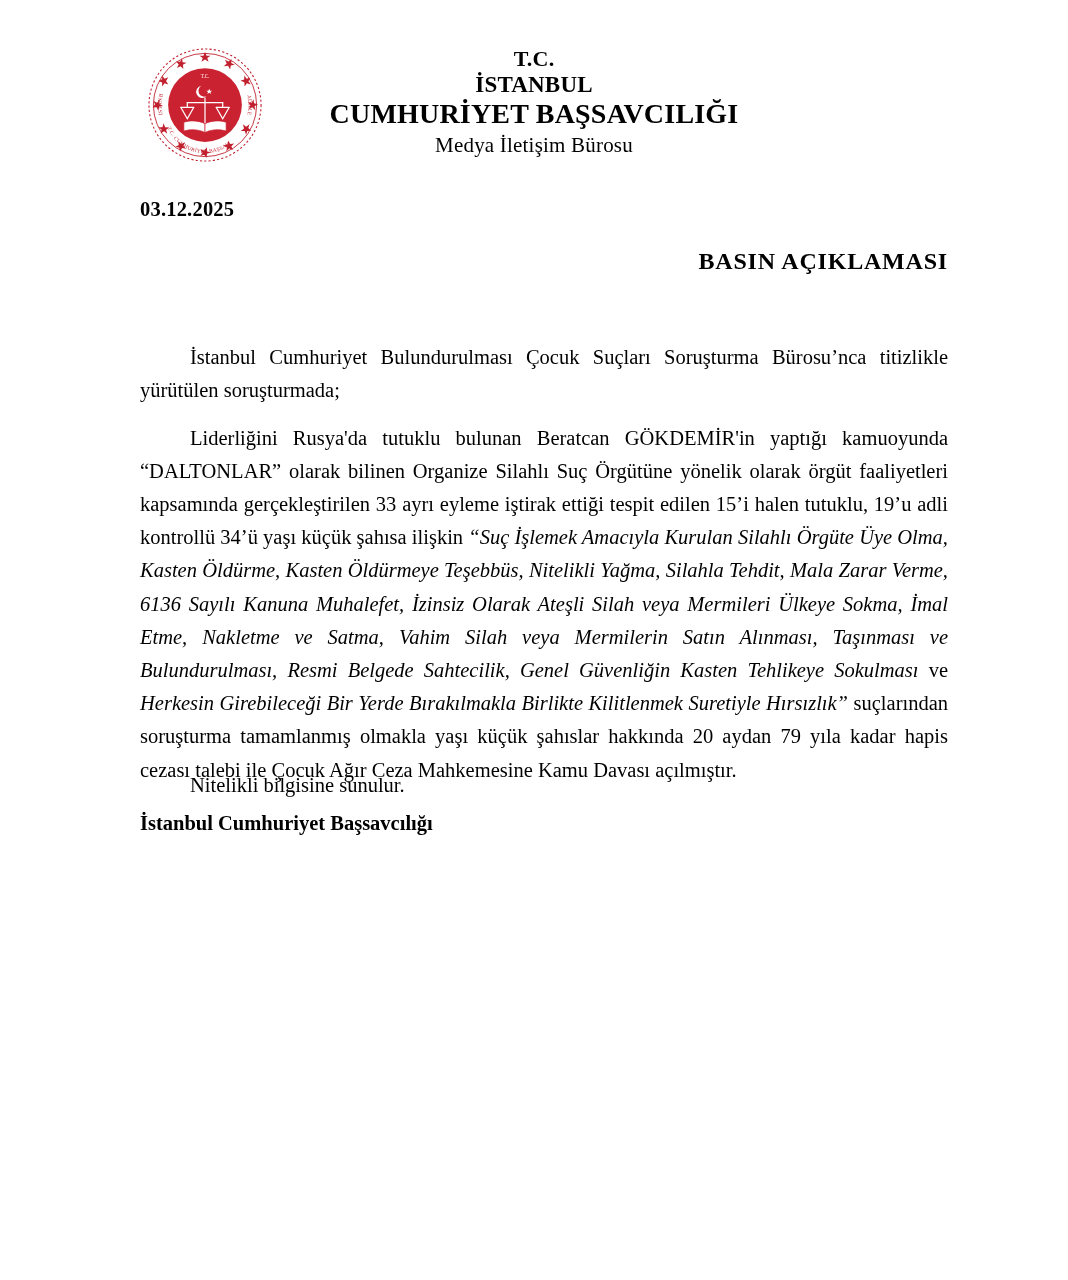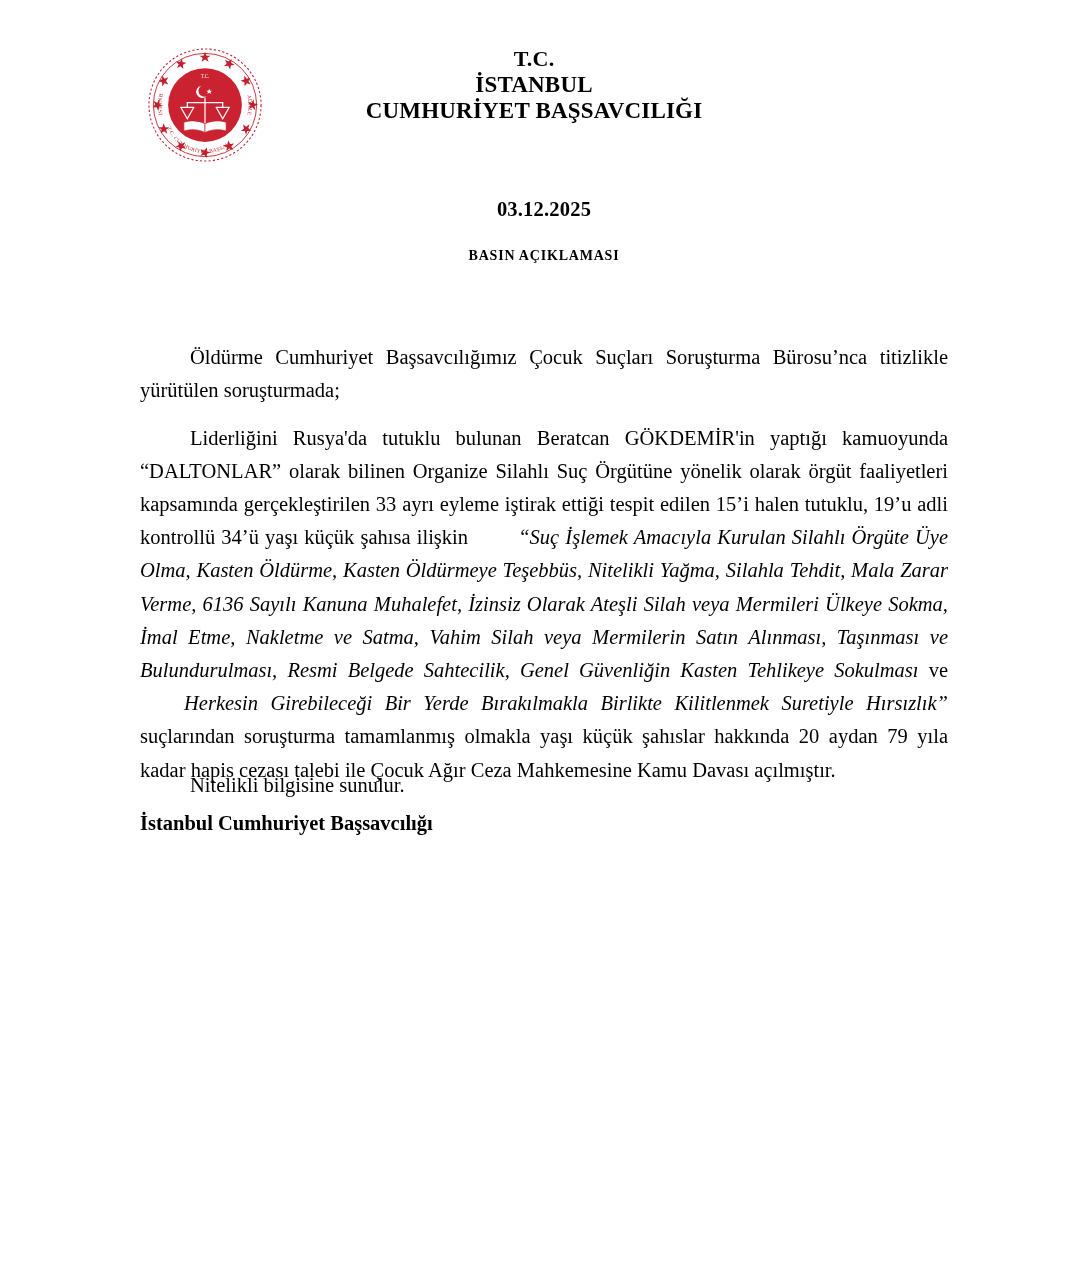--- a/index.html
+++ b/index.html
@@ -56,55 +56,55 @@
   }
   .ln-tc {
     font-size: 22px;
     font-weight: bold;
   }
   .ln-city {
     font-size: 23px;
     font-weight: bold;
   }
   .ln-office {
-    font-size: 23px;
+    font-size: 28px;
     font-weight: bold;
   }
   .ln-bureau {
     font-size: 21px;
     font-weight: normal;
     margin-top: 2px;
   }
 
   
   .content {
     position: absolute;
     left: 140px;
     top: 0;
     width: 808px;
   }
 
   .date-line {
-    text-align: center;
+    text-align: left;
     font-size: 20.5px;
     font-weight: bold;
     position: absolute;
     top: 198px;
     right: 0;
     width: 100%;
     letter-spacing: 0.2px;
   }
 
   .doc-title {
     position: absolute;
     top: 248px;
     left: 0;
     width: 100%;
-    text-align: center;
-    font-size: 14px;
+    text-align: right;
+    font-size: 24px;
     font-weight: bold;
     letter-spacing: 0.8px;
   }
 
   .para {
     position: absolute;
     left: 0;
     width: 808px;
     font-size: 20.5px;
     line-height: 1.62;
@@ -119,21 +119,21 @@
   .sig {
     position: absolute;
     top: 812px;
     left: 0;
     width: 808px;
     font-size: 20.5px;
     font-weight: bold;
   }
 
   b, .b { font-weight: normal; }
-  i, .i { font-style: italic; margin-left: 44px; }
+  i, .i { font-style: italic; }
 </style>
 </head>
 <body>
 
 <div class="page">
 
   <div class="header">
 
     <div class="emblem-wrap">
       <svg viewBox="0 0 120 120" xmlns="http://www.w3.org/2000/svg">
@@ -219,30 +219,31 @@
           <path d="M 60 79 C 53 75.5 45 75.5 38.5 77.5 L 38.5 86.5 C 45 84.5 53 84.5 60 88 Z"></path>
           <path d="M 60 79 C 67 75.5 75 75.5 81.5 77.5 L 81.5 86.5 C 75 84.5 67 84.5 60 88 Z"></path>
         </g>
       </svg>
     </div>
 
     <div class="header-titles">
       <span class="ln ln-tc">T.C.</span>
       <span class="ln ln-city">İSTANBUL</span>
       <span class="ln ln-office">CUMHURİYET BAŞSAVCILIĞI</span>
+      <span class="ln ln-bureau">Medya İletişim Bürosu</span>
     </div>
   </div>
 
   <div class="content">
 
     <div class="date-line">03.12.2025</div>
 
     <div class="doc-title">BASIN AÇIKLAMASI</div>
 
-    <p class="para para-intro"><span>Öldürme Cumhuriyet Başsavcılığımız </span><b>Çocuk Suçları Soruşturma Bürosu</b><span>’nca titizlikle yürütülen soruşturmada;</span></p>
+    <p class="para para-intro"><span>İstanbul Cumhuriyet Bulundurulması </span><b>Çocuk Suçları Soruşturma Bürosu</b><span>’nca titizlikle yürütülen soruşturmada;</span></p>
 
     <p class="para para-main"><span>Liderliğini </span><b>Rusya</b><span>'da tutuklu bulunan </span><b>Beratcan GÖKDEMİR</b><span>'in yaptığı kamuoyunda </span><b>“DALTONLAR”</b><span> olarak bilinen </span><b>Organize Silahlı Suç Örgütü</b><span>ne yönelik olarak örgüt faaliyetleri kapsamında gerçekleştirilen </span><b>33 ayrı eyleme</b><span> iştirak ettiği tespit edilen 15’i halen tutuklu, 19’u adli kontrollü 34’ü yaşı küçük şahısa ilişkin </span><i>“Suç İşlemek Amacıyla Kurulan Silahlı Örgüte Üye Olma, Kasten Öldürme, Kasten Öldürmeye Teşebbüs, Nitelikli Yağma, Silahla Tehdit, Mala Zarar Verme, 6136 Sayılı Kanuna Muhalefet, İzinsiz Olarak Ateşli Silah veya Mermileri Ülkeye Sokma, İmal Etme, Nakletme ve Satma, Vahim Silah veya Mermilerin Satın Alınması, Taşınması ve Bulundurulması, Resmi Belgede Sahtecilik, Genel Güvenliğin Kasten Tehlikeye Sokulması</i><span> ve </span><i>Herkesin Girebileceği Bir Yerde Bırakılmakla Birlikte Kilitlenmek Suretiyle Hırsızlık”</i><span> suçlarından </span><b>soruşturma tamamlanmış olmakla</b><span> yaşı küçük şahıslar hakkında </span><b>20 aydan 79 yıla kadar hapis cezası</b><span> talebi ile </span><b>Çocuk Ağır Ceza Mahkemesine Kamu Davası açılmıştır</b><span>.</span></p>
 
     <p class="para para-close">Nitelikli bilgisine sunulur.</p>
 
     <div class="sig">İstanbul Cumhuriyet Başsavcılığı</div>
   </div>
 
 </div>
 

